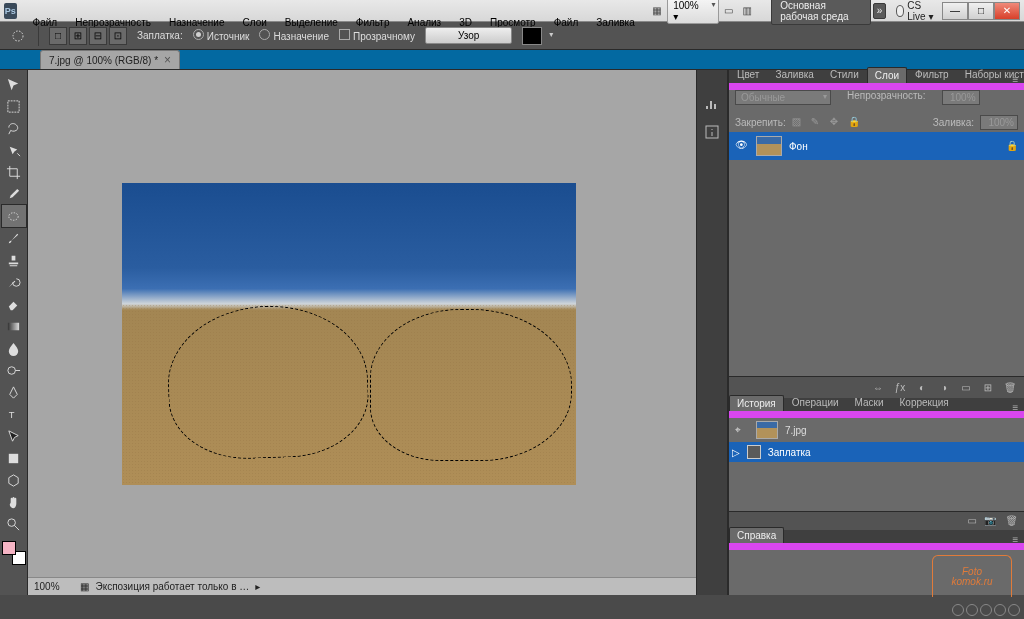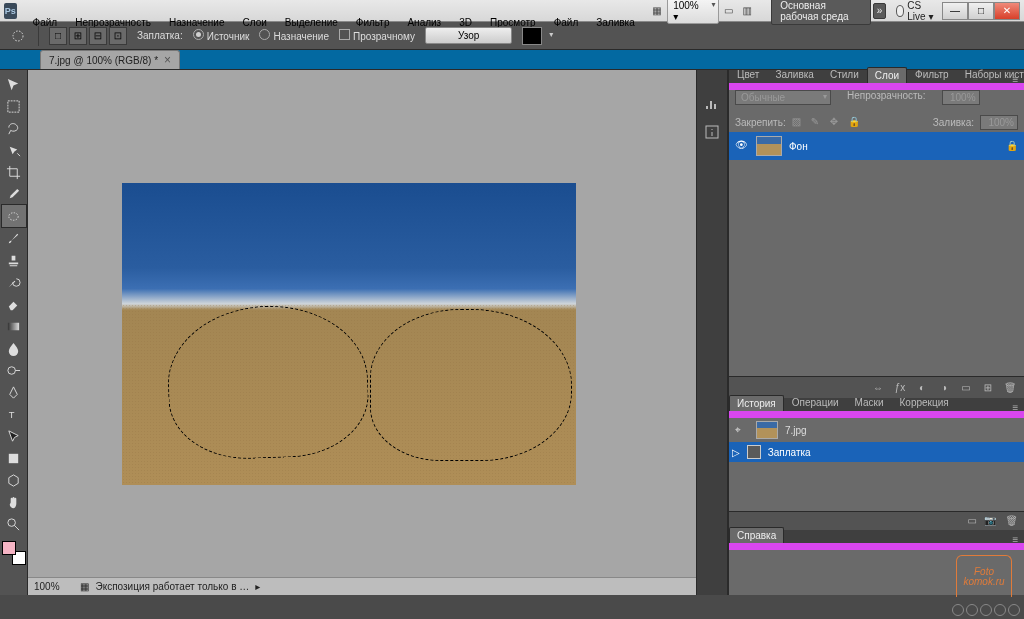--- a/index.html
+++ b/index.html
@@ -87,21 +87,21 @@
 .history-body { background: #6a6a6a; height: 108px; }
 .hist-top { display: flex; align-items: center; padding: 3px 6px; gap: 7px; color: #ddd; }
 .hist-thumb { width: 22px; height: 18px; border: 1px solid #aaa; background: linear-gradient(#3a6aa5 40%, #b2925a 40%); }
 .hist-row { height: 20px; display: flex; align-items: center; padding: 0 6px 0 3px; gap: 7px; background: #1a63b8; color: #fff; }
 .hist-arrow { font-size: 10px; }
 .hist-ico { width: 14px; height: 14px; border: 1px solid #ccc; background: #5a5a5a; }
 .hist-foot { height: 22px; background: #535353; border-top: 1px solid #2a2a2a; display: flex; align-items: center; justify-content: flex-end; gap: 8px; padding: 0 6px; color: #bbb; }
 
 .paths-body { background: #6a6a6a; height: 53px; }
 
-.watermark { position: absolute; right: 12px; bottom: 22px; width: 56px; height: 42px; border: 1px solid #e07b3a; border-radius: 6px 6px 0 0; border-bottom: none; display: flex; align-items: center; justify-content: center; color: #e07b3a; font-style: italic; font-size: 11px; text-align: center; line-height: 1; pointer-events: none; }
+.watermark { position: absolute; right: 12px; bottom: 22px; width: 80px; height: 42px; border: 1px solid #e07b3a; border-radius: 6px 6px 0 0; border-bottom: none; display: flex; align-items: center; justify-content: center; color: #e07b3a; font-style: italic; font-size: 11px; text-align: center; line-height: 1; pointer-events: none; }
 .rail-icons { position: absolute; right: 4px; bottom: 3px; display: flex; gap: 2px; }
 .rail-icons span { width:12px;height:12px;border-radius:50%;border:1px solid #888; }
 </style>
 </head>
 <body>
 
 <div class="menubar">
   <span class="ps-logo">Ps</span>
   <span class="menu-item">Файл</span>
   <span class="menu-item">Непрозрачность</span>

